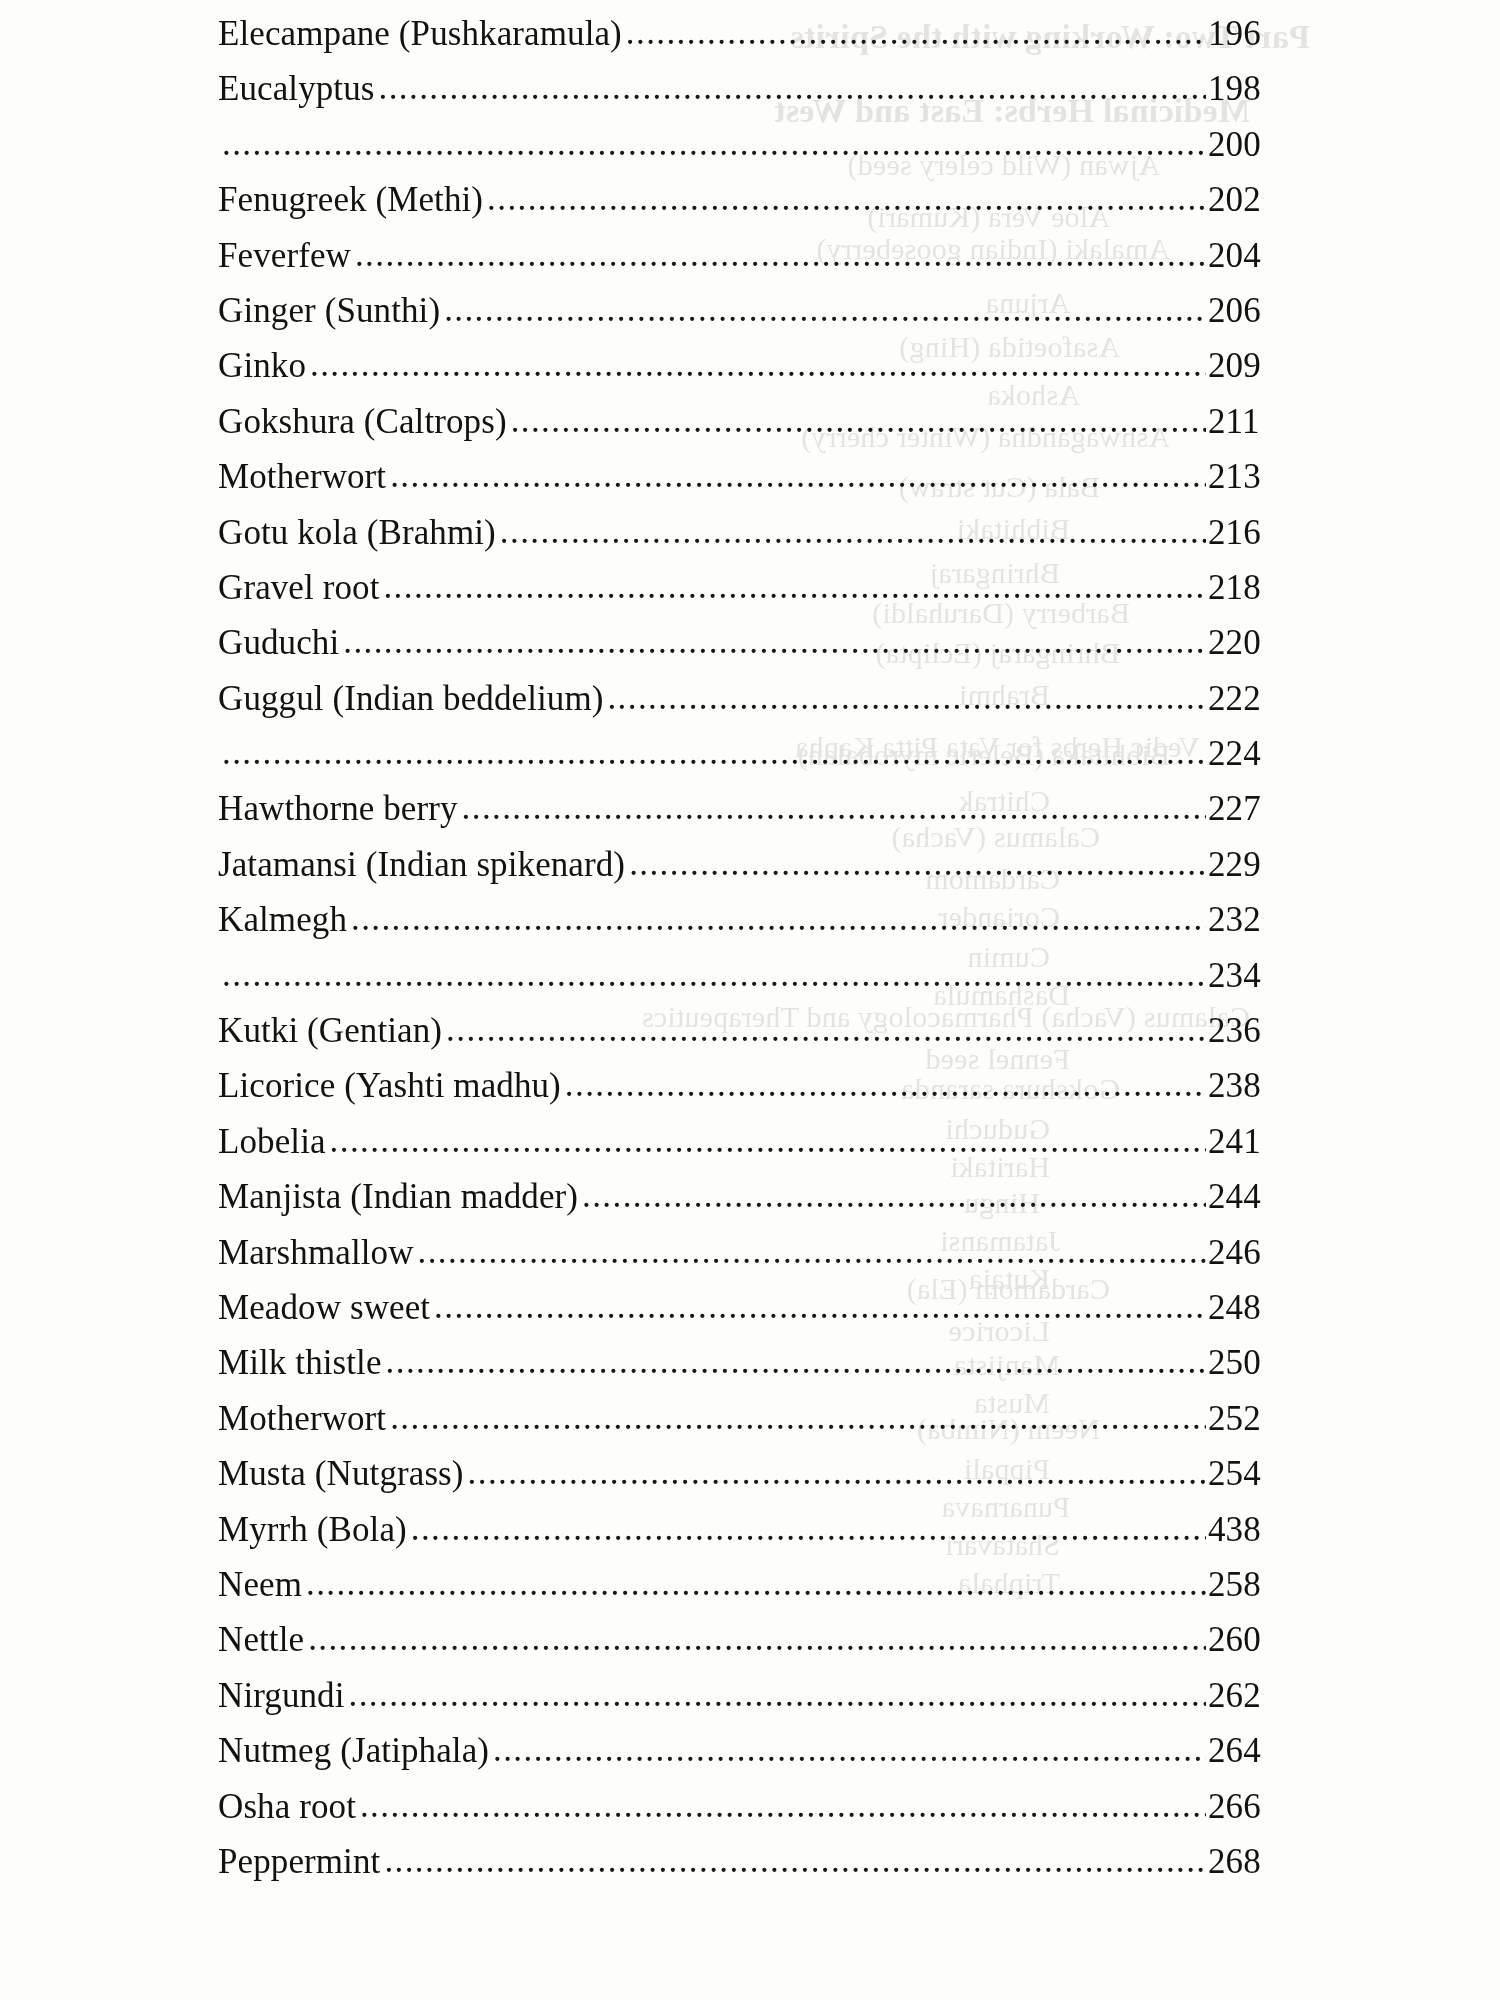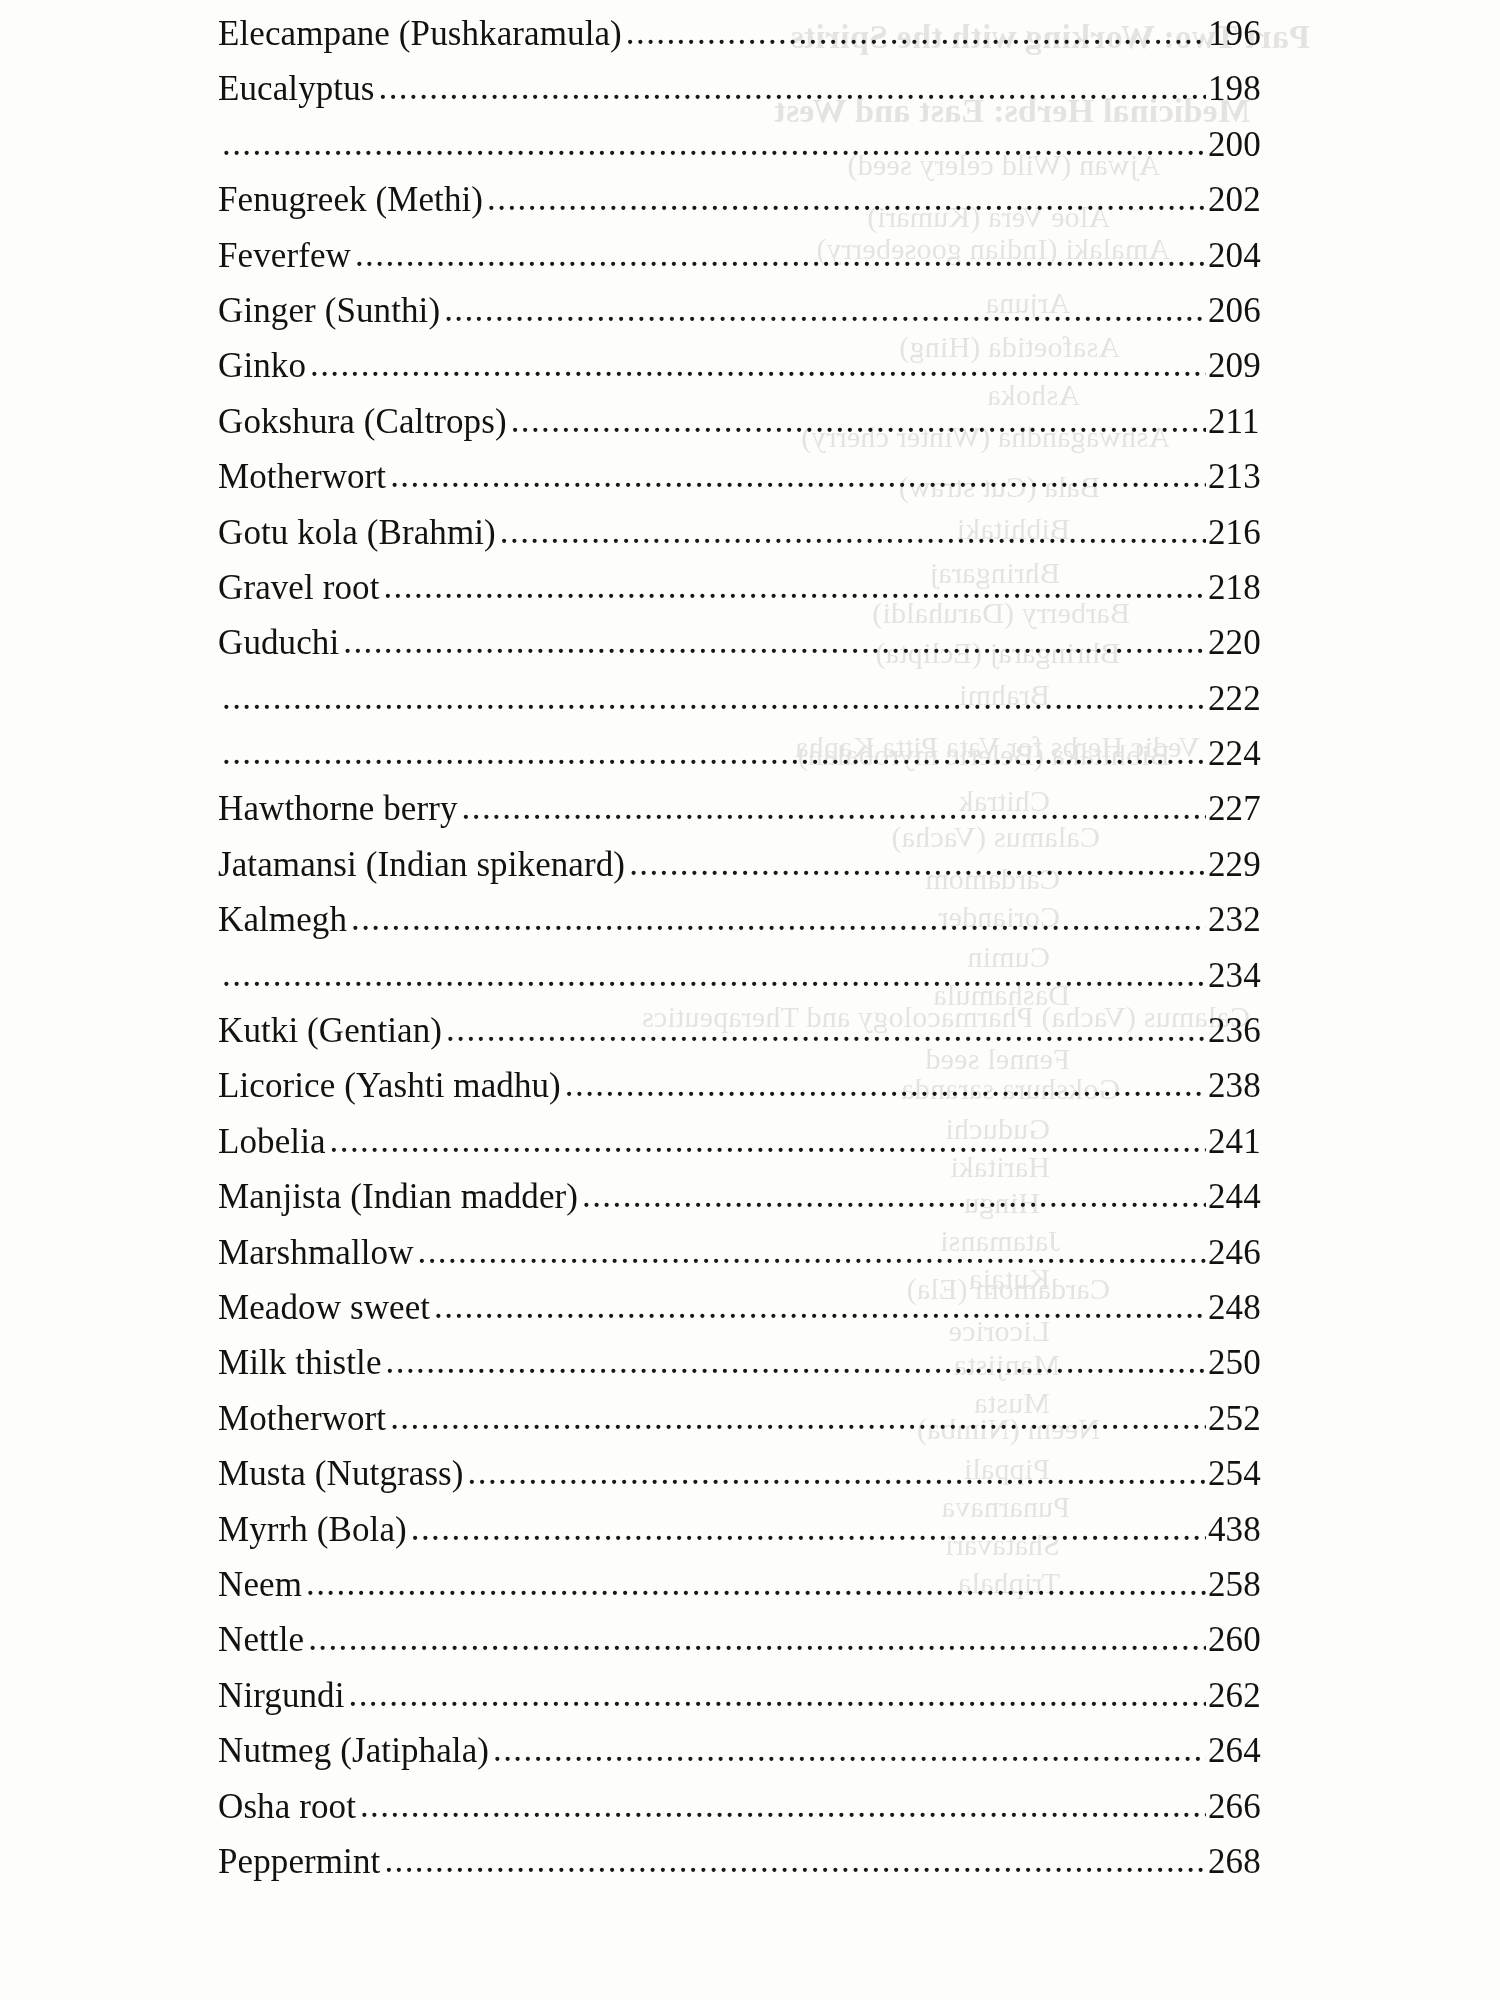--- a/index.html
+++ b/index.html
@@ -185,20 +185,21 @@
         <span class="toc-title">Gravel root</span>
         <span class="toc-leader">...........................................................................................................................................</span>
         <span class="toc-page">218</span>
       </div>
       <div class="toc-row">
         <span class="toc-title">Guduchi</span>
         <span class="toc-leader">...........................................................................................................................................</span>
         <span class="toc-page">220</span>
       </div>
       <div class="toc-row">
+        <span class="toc-title">Guggul (Indian beddelium)</span>
         <span class="toc-leader">...........................................................................................................................................</span>
         <span class="toc-page">222</span>
       </div>
       <div class="toc-row">
         <span class="toc-leader">...........................................................................................................................................</span>
         <span class="toc-page">224</span>
       </div>
       <div class="toc-row">
         <span class="toc-title">Hawthorne berry</span>
         <span class="toc-leader">...........................................................................................................................................</span>

